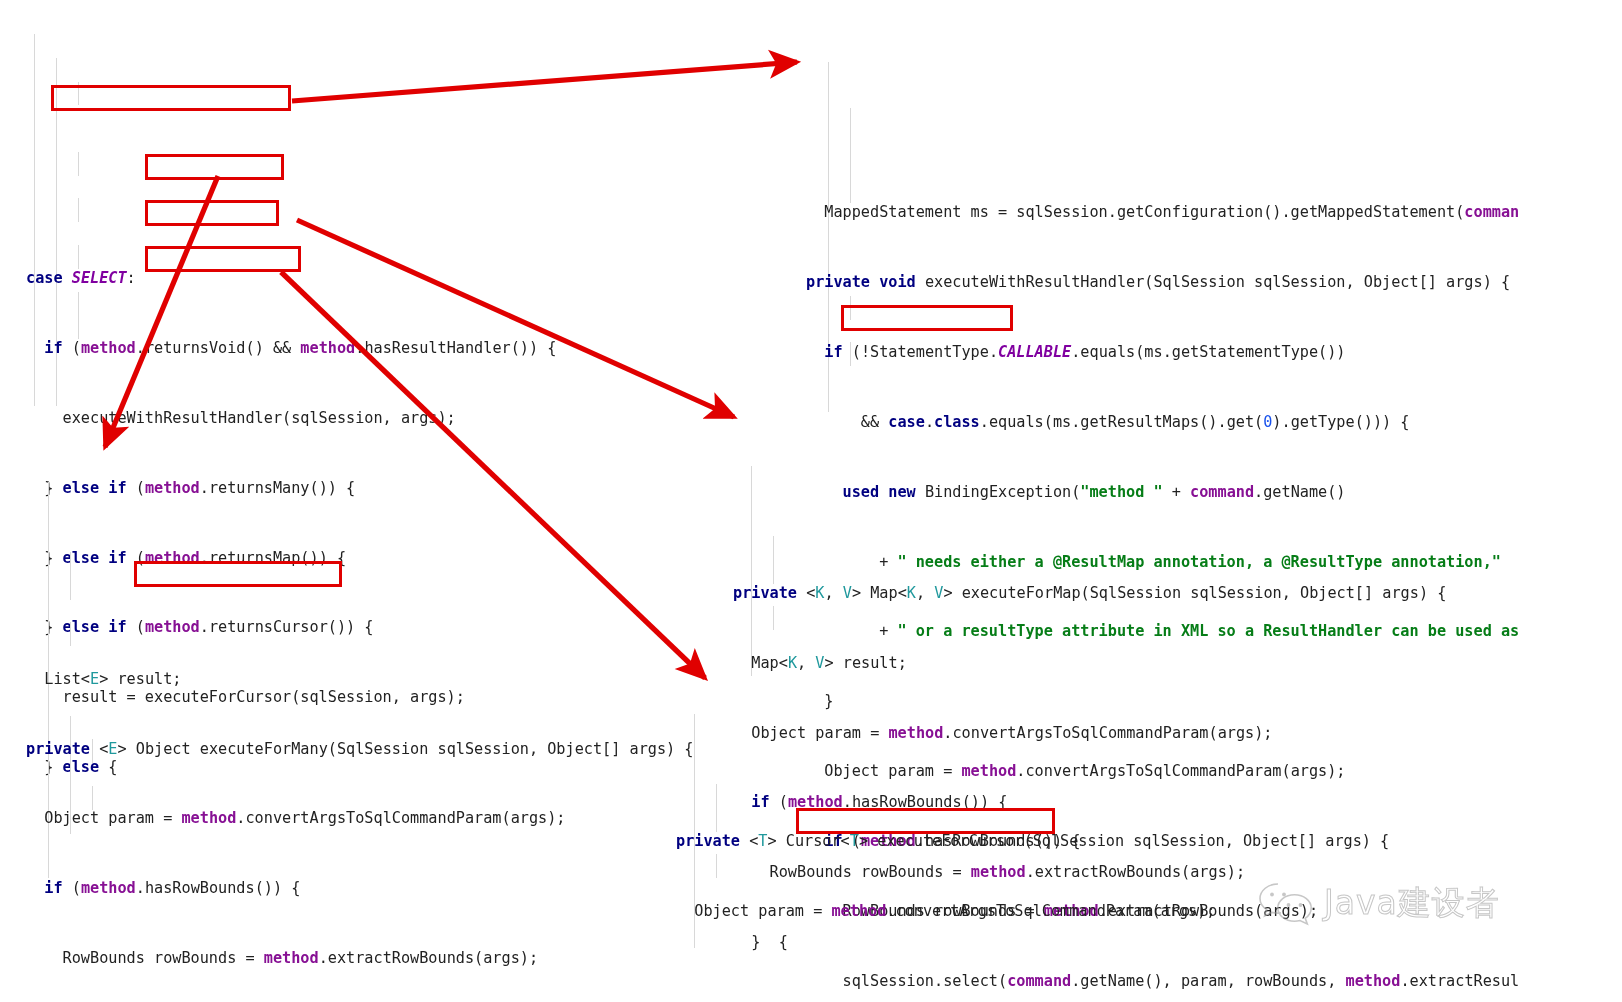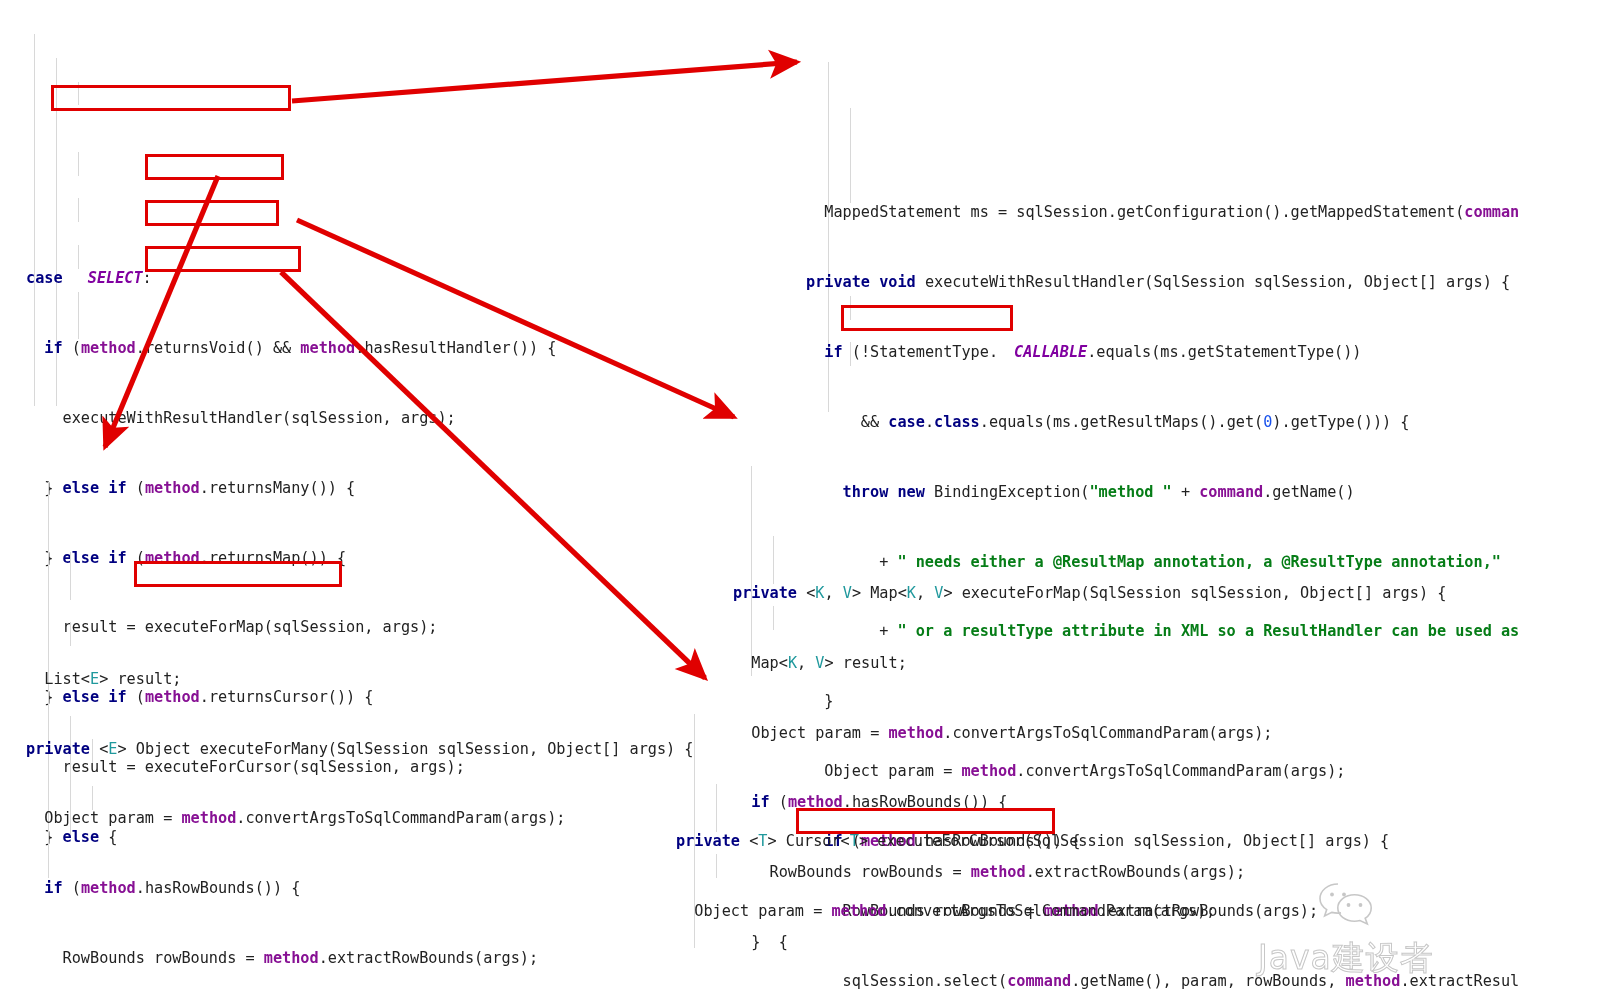--- a/index.html
+++ b/index.html
@@ -16,21 +16,21 @@
     font-size:15.2px;
     line-height:23.3px;
     color:#222222;
     white-space:pre;
     letter-spacing:0px;
   }
   .block .ln{position:relative;height:23.3px;white-space:pre;}
 
   
   .kw   {color:#000080;font-weight:bold;}          
-  .kwi  {color:#8000a0;font-weight:bold;font-style:italic;margin-left:16px;} 
+  .kwi  {color:#8000a0;font-weight:bold;font-style:italic;} 
   .fld  {color:#871094;font-weight:bold;}          
   .gen  {color:#20999d;}                           
   .str  {color:#067d17;font-weight:bold;}          
   .num  {color:#1750eb;}                      
   .hlg  {background:#dcf0dc;}                      
 
   
   .guide{
     position:absolute;top:0;bottom:0;width:1px;background:#d8d8d8;
   }
@@ -42,21 +42,20 @@
   }
 
   
   #arrows{position:absolute;left:0;top:0;width:1622px;height:1002px;pointer-events:none;}
 
   
   #watermark{
     position:absolute;left:1258px;top:880px;
     display:flex;align-items:center;gap:10px;
     opacity:.55;
-    flex-direction:column;
   }
   #watermark .wmtext{
     font-family:"DejaVu Sans","Liberation Sans",sans-serif;
     font-size:33px;color:#ffffff;
     -webkit-text-stroke:1px #9a9a9a;
     text-shadow:0 0 0 #9a9a9a;
     letter-spacing:1px;
   }
 </style>
 </head>
@@ -71,41 +70,40 @@
     <div class="guide" style="left:52px;top:118px;height:24px;"></div>
     <div class="guide" style="left:52px;top:164px;height:24px;"></div>
     <div class="guide" style="left:52px;top:211px;height:24px;"></div>
     <div class="guide" style="left:52px;top:258px;height:47px;"></div>
 
     <div class="ln"><span class="kw">case</span> <span class="kwi">SELECT</span>:</div>
     <div class="ln">  <span class="kw">if</span> (<span class="fld">method</span>.returnsVoid() &amp;&amp; <span class="fld">method</span>.hasResultHandler()) {</div>
     <div class="ln">    executeWithResultHandler(sqlSession, args);</div>
     <div class="ln">  } <span class="kw">else if</span> (<span class="fld">method</span>.returnsMany()) {</div>
     <div class="ln">  } <span class="kw">else if</span> (<span class="fld">method</span>.returnsMap()) {</div>
-    <div class="ln">    result = executeForMap(sqlSession, args);</div>
     <div class="ln">  } <span class="kw">else if</span> (<span class="fld">method</span>.returnsCursor()) {</div>
     <div class="ln">    result = executeForCursor(sqlSession, args);</div>
     <div class="ln">  } <span class="kw">else</span> {</div>
     
     
     
     
   </div>
 
   <div class="block" id="b2" style="left:806px;top:38px;">
     <div class="guide" style="left:22px;top:24px;height:350px;"></div>
     <div class="guide" style="left:44px;top:70px;height:95px;"></div>
     <div class="guide" style="left:44px;top:258px;height:24px;"></div>
     <div class="guide" style="left:44px;top:304px;height:24px;"></div>
 
     <div class="ln">  MappedStatement ms = sqlSession.getConfiguration().getMappedStatement(<span class="fld">comman</span></div>
     <div class="ln"><span class="kw">private void</span> executeWithResultHandler(SqlSession sqlSession, Object[] args) {</div>
     <div class="ln">  <span class="kw">if</span> (!StatementType.<span class="kwi">CALLABLE</span>.equals(ms.getStatementType())</div>
     <div class="ln">      &amp;&amp; <span class="kw">case</span>.<span class="kw">class</span>.equals(ms.getResultMaps().get(<span class="num">0</span>).getType())) {</div>
-    <div class="ln">    <span class="kw">throw new</span> BindingException(<span class="str">"method "</span> + <span class="fld">command</span>.getName()</div>
+    <div class="ln">    <span class="kw">used new</span> BindingException(<span class="str">"method "</span> + <span class="fld">command</span>.getName()</div>
     <div class="ln">        + <span class="str">" needs either a @ResultMap annotation, a @ResultType annotation,"</span></div>
     <div class="ln">        + <span class="str">" or a resultType attribute in XML so a ResultHandler can be used as</span></div>
     <div class="ln">  }</div>
     <div class="ln">  Object param = <span class="fld">method</span>.convertArgsToSqlCommandParam(args);</div>
     <div class="ln">  <span class="kw">if</span> (<span class="fld">method</span>.hasRowBounds()) {</div>
     <div class="ln">    RowBounds rowBounds = <span class="fld">method</span>.extractRowBounds(args);</div>
     <div class="ln">    sqlSession.select(<span class="fld">command</span>.getName(), param, rowBounds, <span class="fld">method</span>.extractResul</div>
     
     
     

